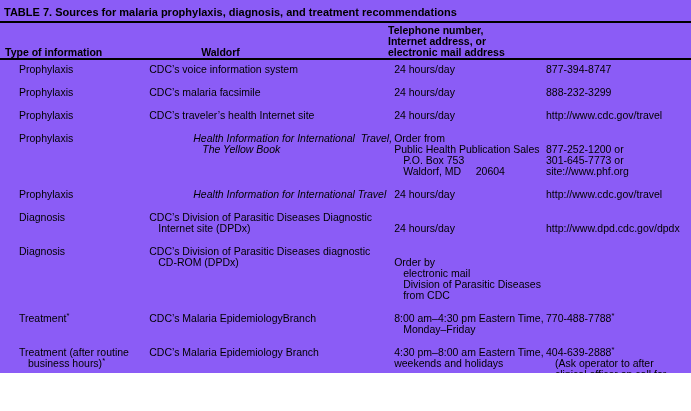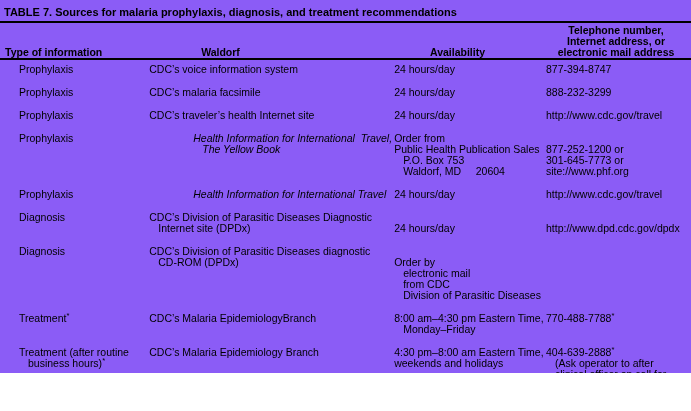--- a/index.html
+++ b/index.html
@@ -13,42 +13,41 @@
   .rule{height:2px;background:#000;width:691px;}
   .rule-bottom{height:3px;}
   .header-row{display:flex;align-items:flex-end;padding-left:5px;margin-top:2px;font-weight:bold;}
   .cell{box-sizing:border-box;}
   .col-type{width:133px;}
   .col-source{width:250px;}
   .col-avail{width:155px;}
   .col-contact{width:148px;}
   .hc-source{text-align:center;padding-right:85px;}
   .hc-avail{text-align:center;padding-right:16px;}
-  .hc-contact{text-align:center;padding-right:2px;}
+  .hc-contact{text-align:left;padding-right:2px;}
   .line{line-height:11px;min-height:11px;white-space:pre;}
   .tbody{margin-top:4px;}
   .row{display:flex;padding-left:19px;margin-bottom:12px;}
   .ind{padding-left:9px;}
   .italic{font-style:italic;margin-left:44px;}
   sup{font-size:7.5px;vertical-align:super;line-height:0;}
   .footnote{margin:3px 0 0 4px;font-size:10px;}
   .footnote sup{margin-right:2px;}
 </style>
 </head>
 <body>
 
 <div class="page">
 
   <div class="title">TABLE 7. Sources for malaria prophylaxis, diagnosis, and treatment recommendations</div>
   <div class="rule"></div>
 
   <div class="header-row">
     <div class="cell col-type line">Type of information</div>
     <div class="cell col-source line hc-source">Waldorf</div>
-    <div class="cell col-avail line hc-avail">Availability</div>
     <div class="cell col-contact hc-contact">
       <div class="line">Telephone number,</div>
       <div class="line">Internet address, or</div>
       <div class="line">electronic mail address</div>
     </div>
   </div>
   <div class="rule"></div>
 
   <div class="tbody">
       <div class="row">
@@ -150,22 +149,22 @@
           <div class="line"><span>Diagnosis</span></div>
         </div>
         <div class="cell col-source">
           <div class="line"><span>CDC’s Division of Parasitic Diseases diagnostic</span></div>
           <div class="line ind"><span>CD-ROM (DPDx)</span></div>
         </div>
         <div class="cell col-avail">
           <div class="line"><span></span></div>
           <div class="line"><span>Order by</span></div>
           <div class="line ind"><span>electronic mail</span></div>
+          <div class="line ind"><span>Division of Parasitic Diseases</span></div>
           <div class="line ind"><span>from CDC</span></div>
-          <div class="line ind"><span>Division of Parasitic Diseases</span></div>
         </div>
         <div class="cell col-contact">
           <div class="line"><span></span></div>
           <div class="line"><span></span></div>
           <div class="line"><span></span></div>
           <div class="line"><span></span></div>
         </div>
       </div>
       <div class="row">
         <div class="cell col-type">

